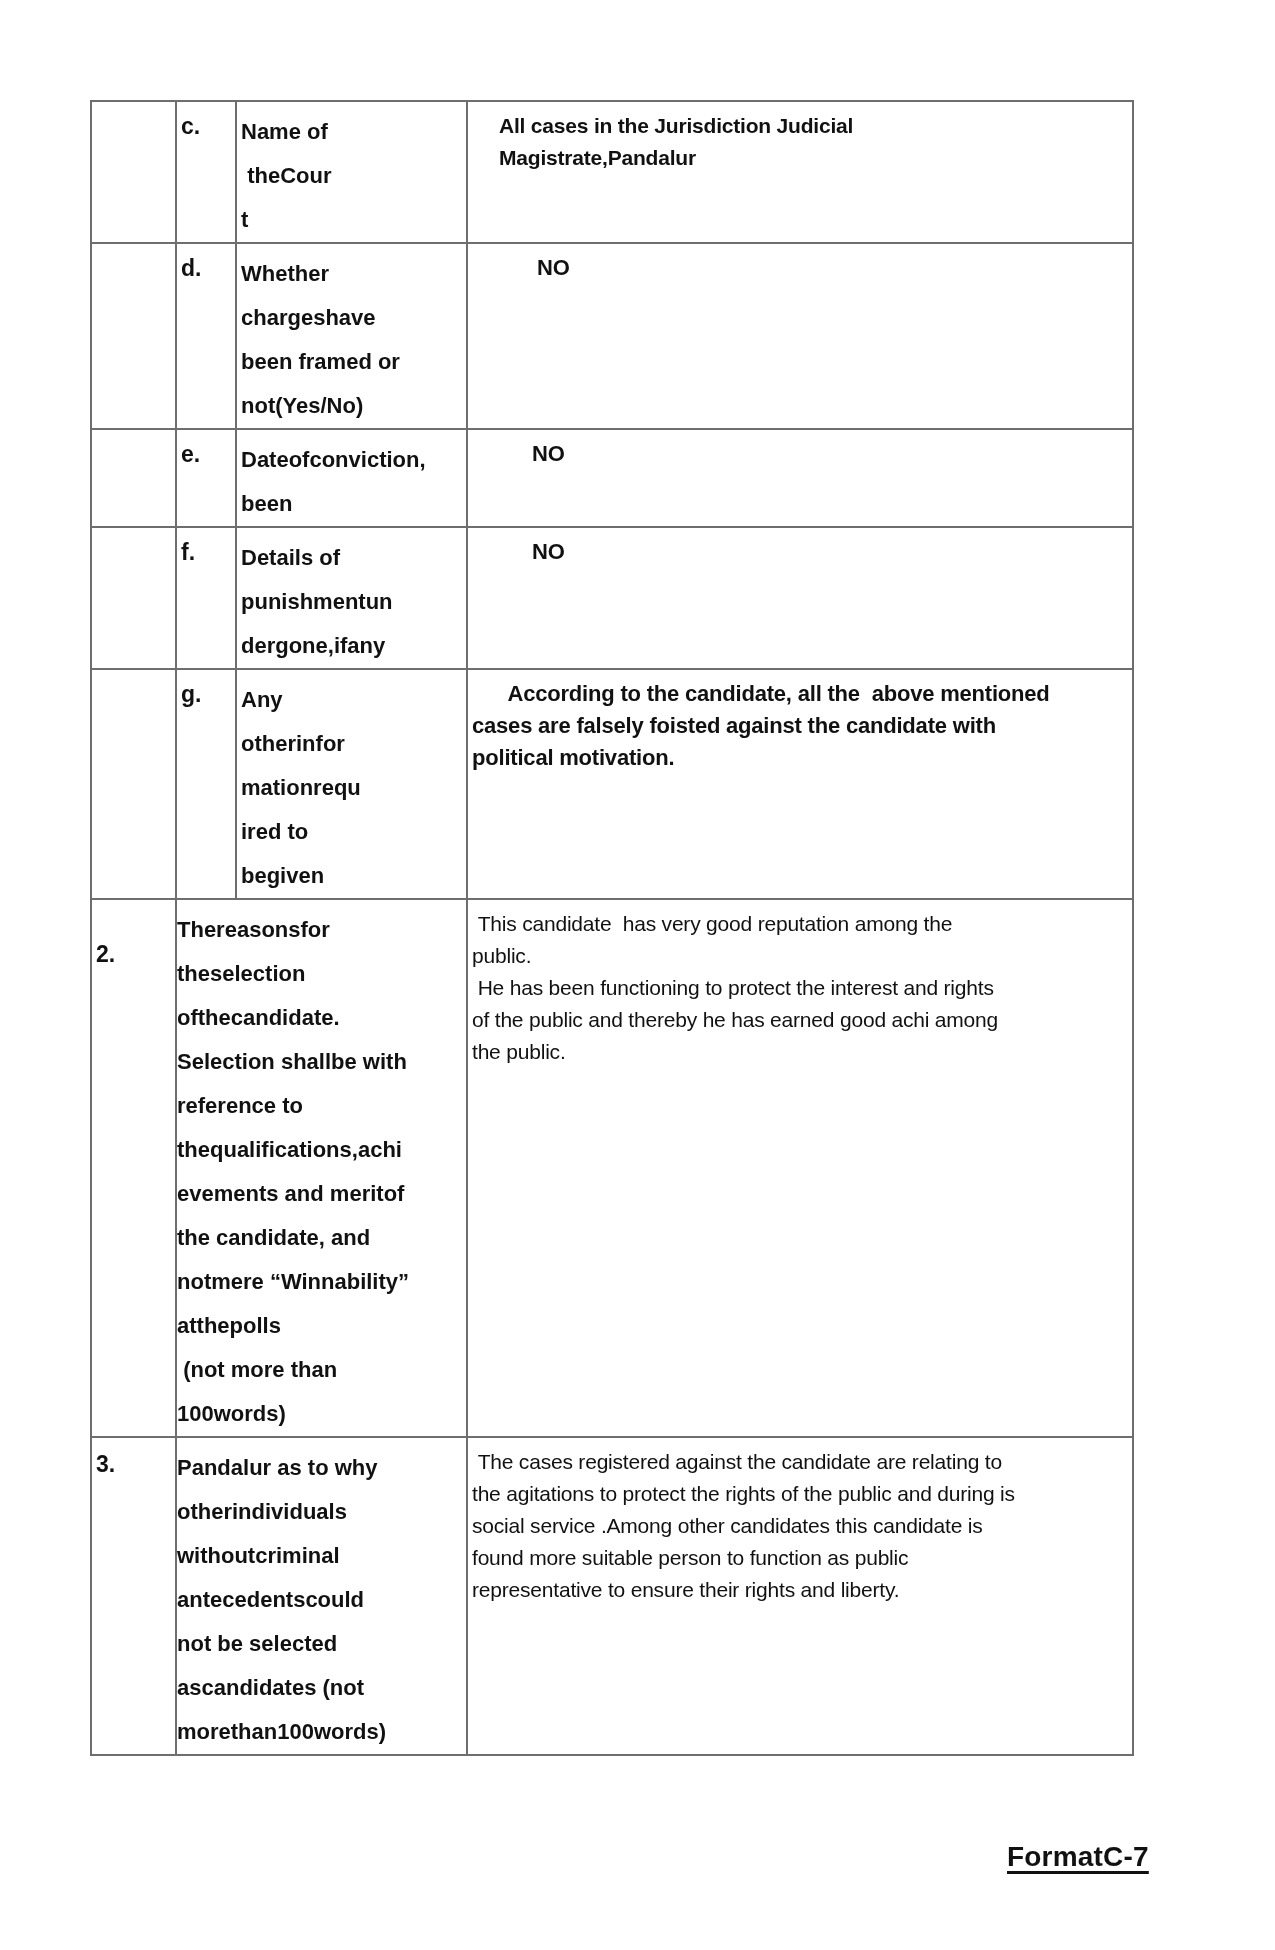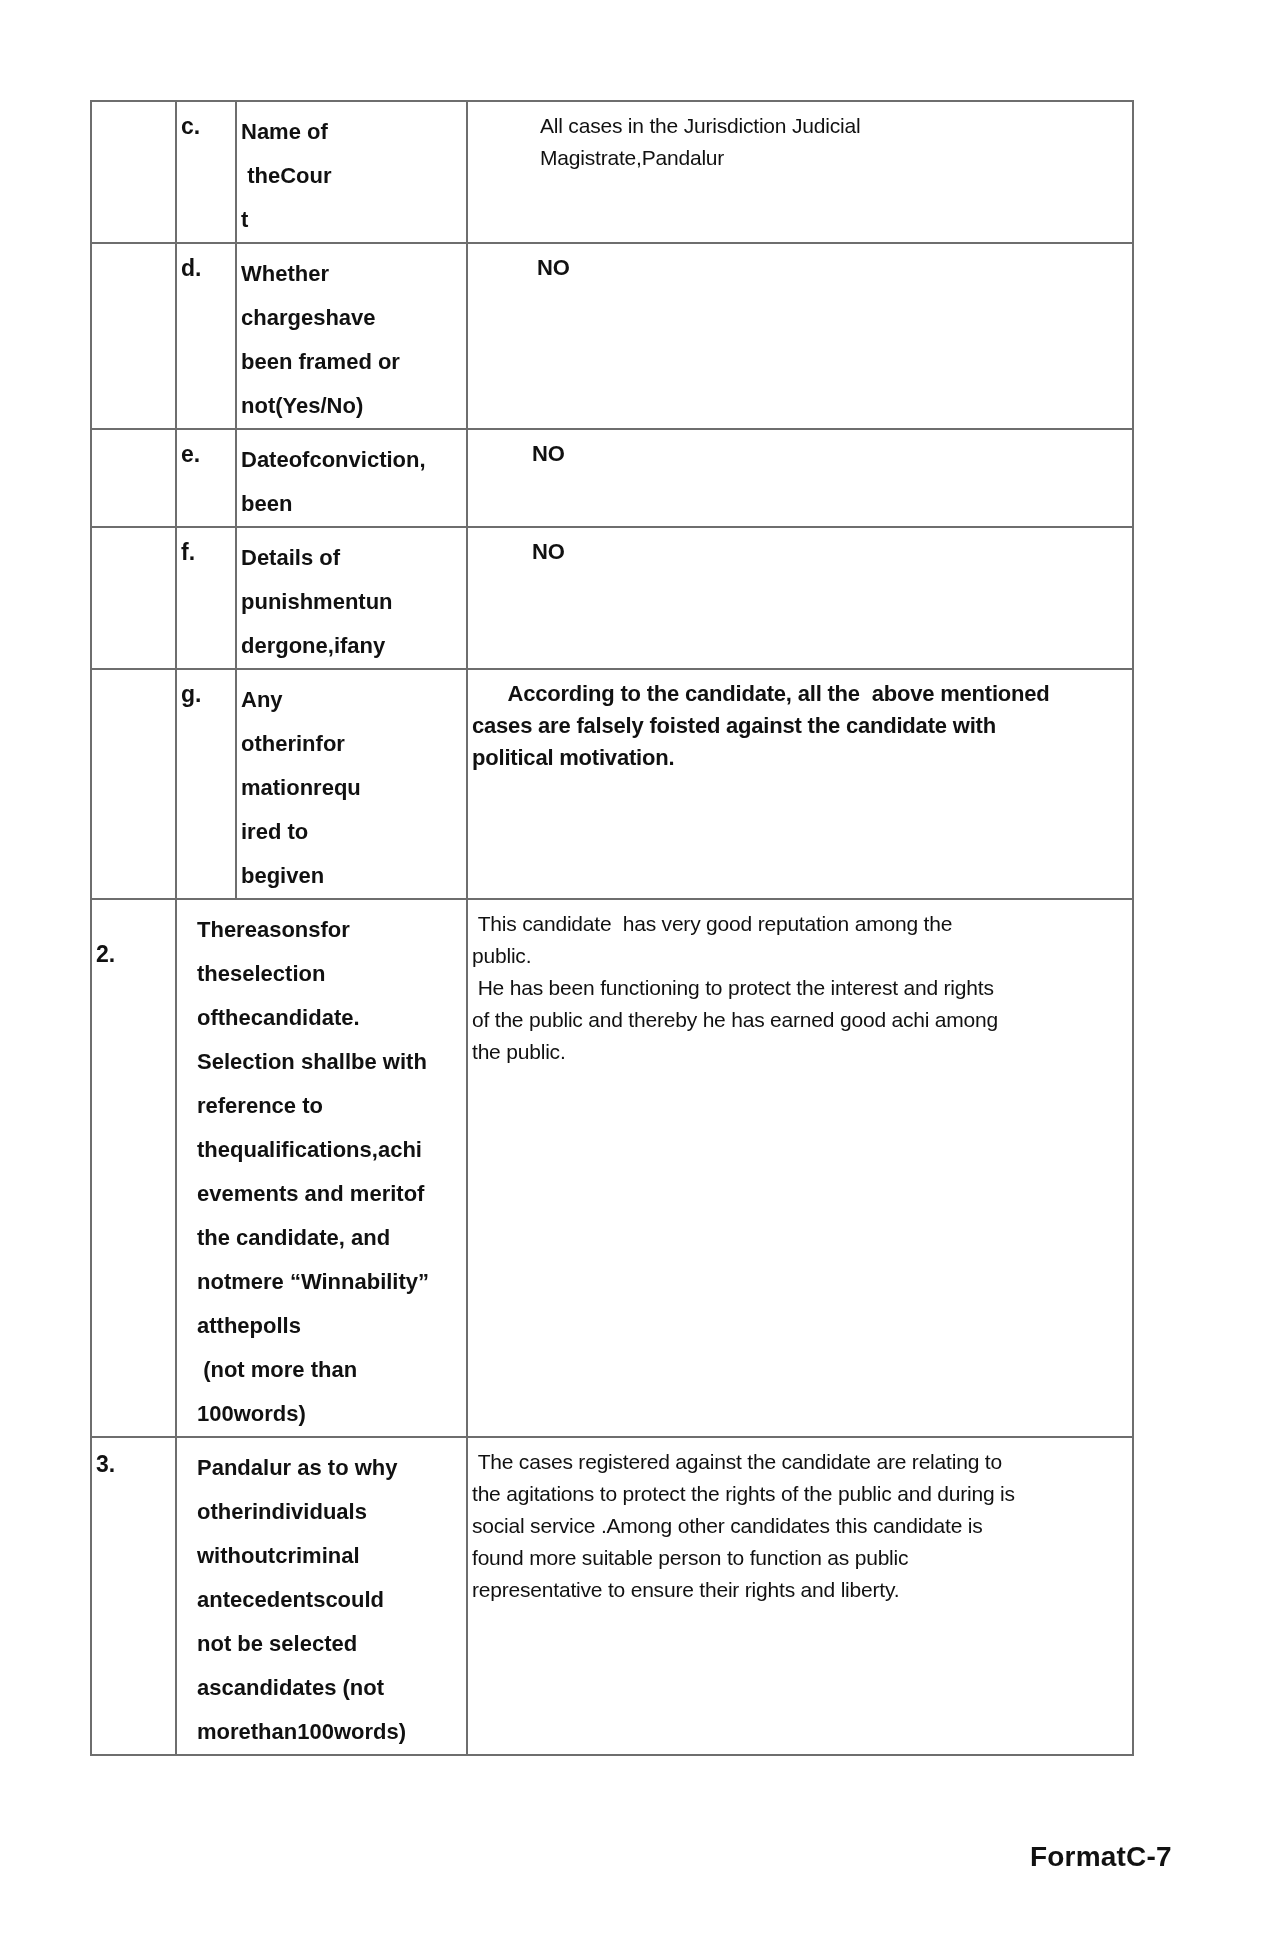--- a/index.html
+++ b/index.html
@@ -45,37 +45,38 @@
     font-size: 23px;
     line-height: 32px;
     padding-left: 10px;
   }
   td.label {
     font-weight: bold;
     font-size: 22px;
     line-height: 44px;
     padding-left: 18px;
   }
-  td.label.merged { padding-left: 20px; border-radius: 15px; }
+  td.label.merged { padding-left: 0; }
   td.value {
     font-size: 21px;
     line-height: 32px;
     letter-spacing: -0.2px;
   }
   td.value.bold { font-weight: bold; font-size: 22px; margin-top: 30px; }
-  td.value.ind-c { padding-left: 72px; }
+  td.value.ind-c { padding-left: 31px; font-weight: bold; }
   td.value.ind-d { padding-left: 69px; }
   td.value.ind-e { padding-left: 64px; }
   td.value.ind-f { padding-left: 64px; }
   .footer {
     position: absolute;
-    left: 1030px;
+    left: 1007px;
     top: 1841px;
     font-weight: bold;
     font-size: 28px;
+    text-decoration: underline;
     text-decoration-thickness: 3px;
     text-underline-offset: 5px;
     letter-spacing: 0.2px;
     color: #111111;
   }
 </style>
 </head>
 <body>
 
 <div class="page">

